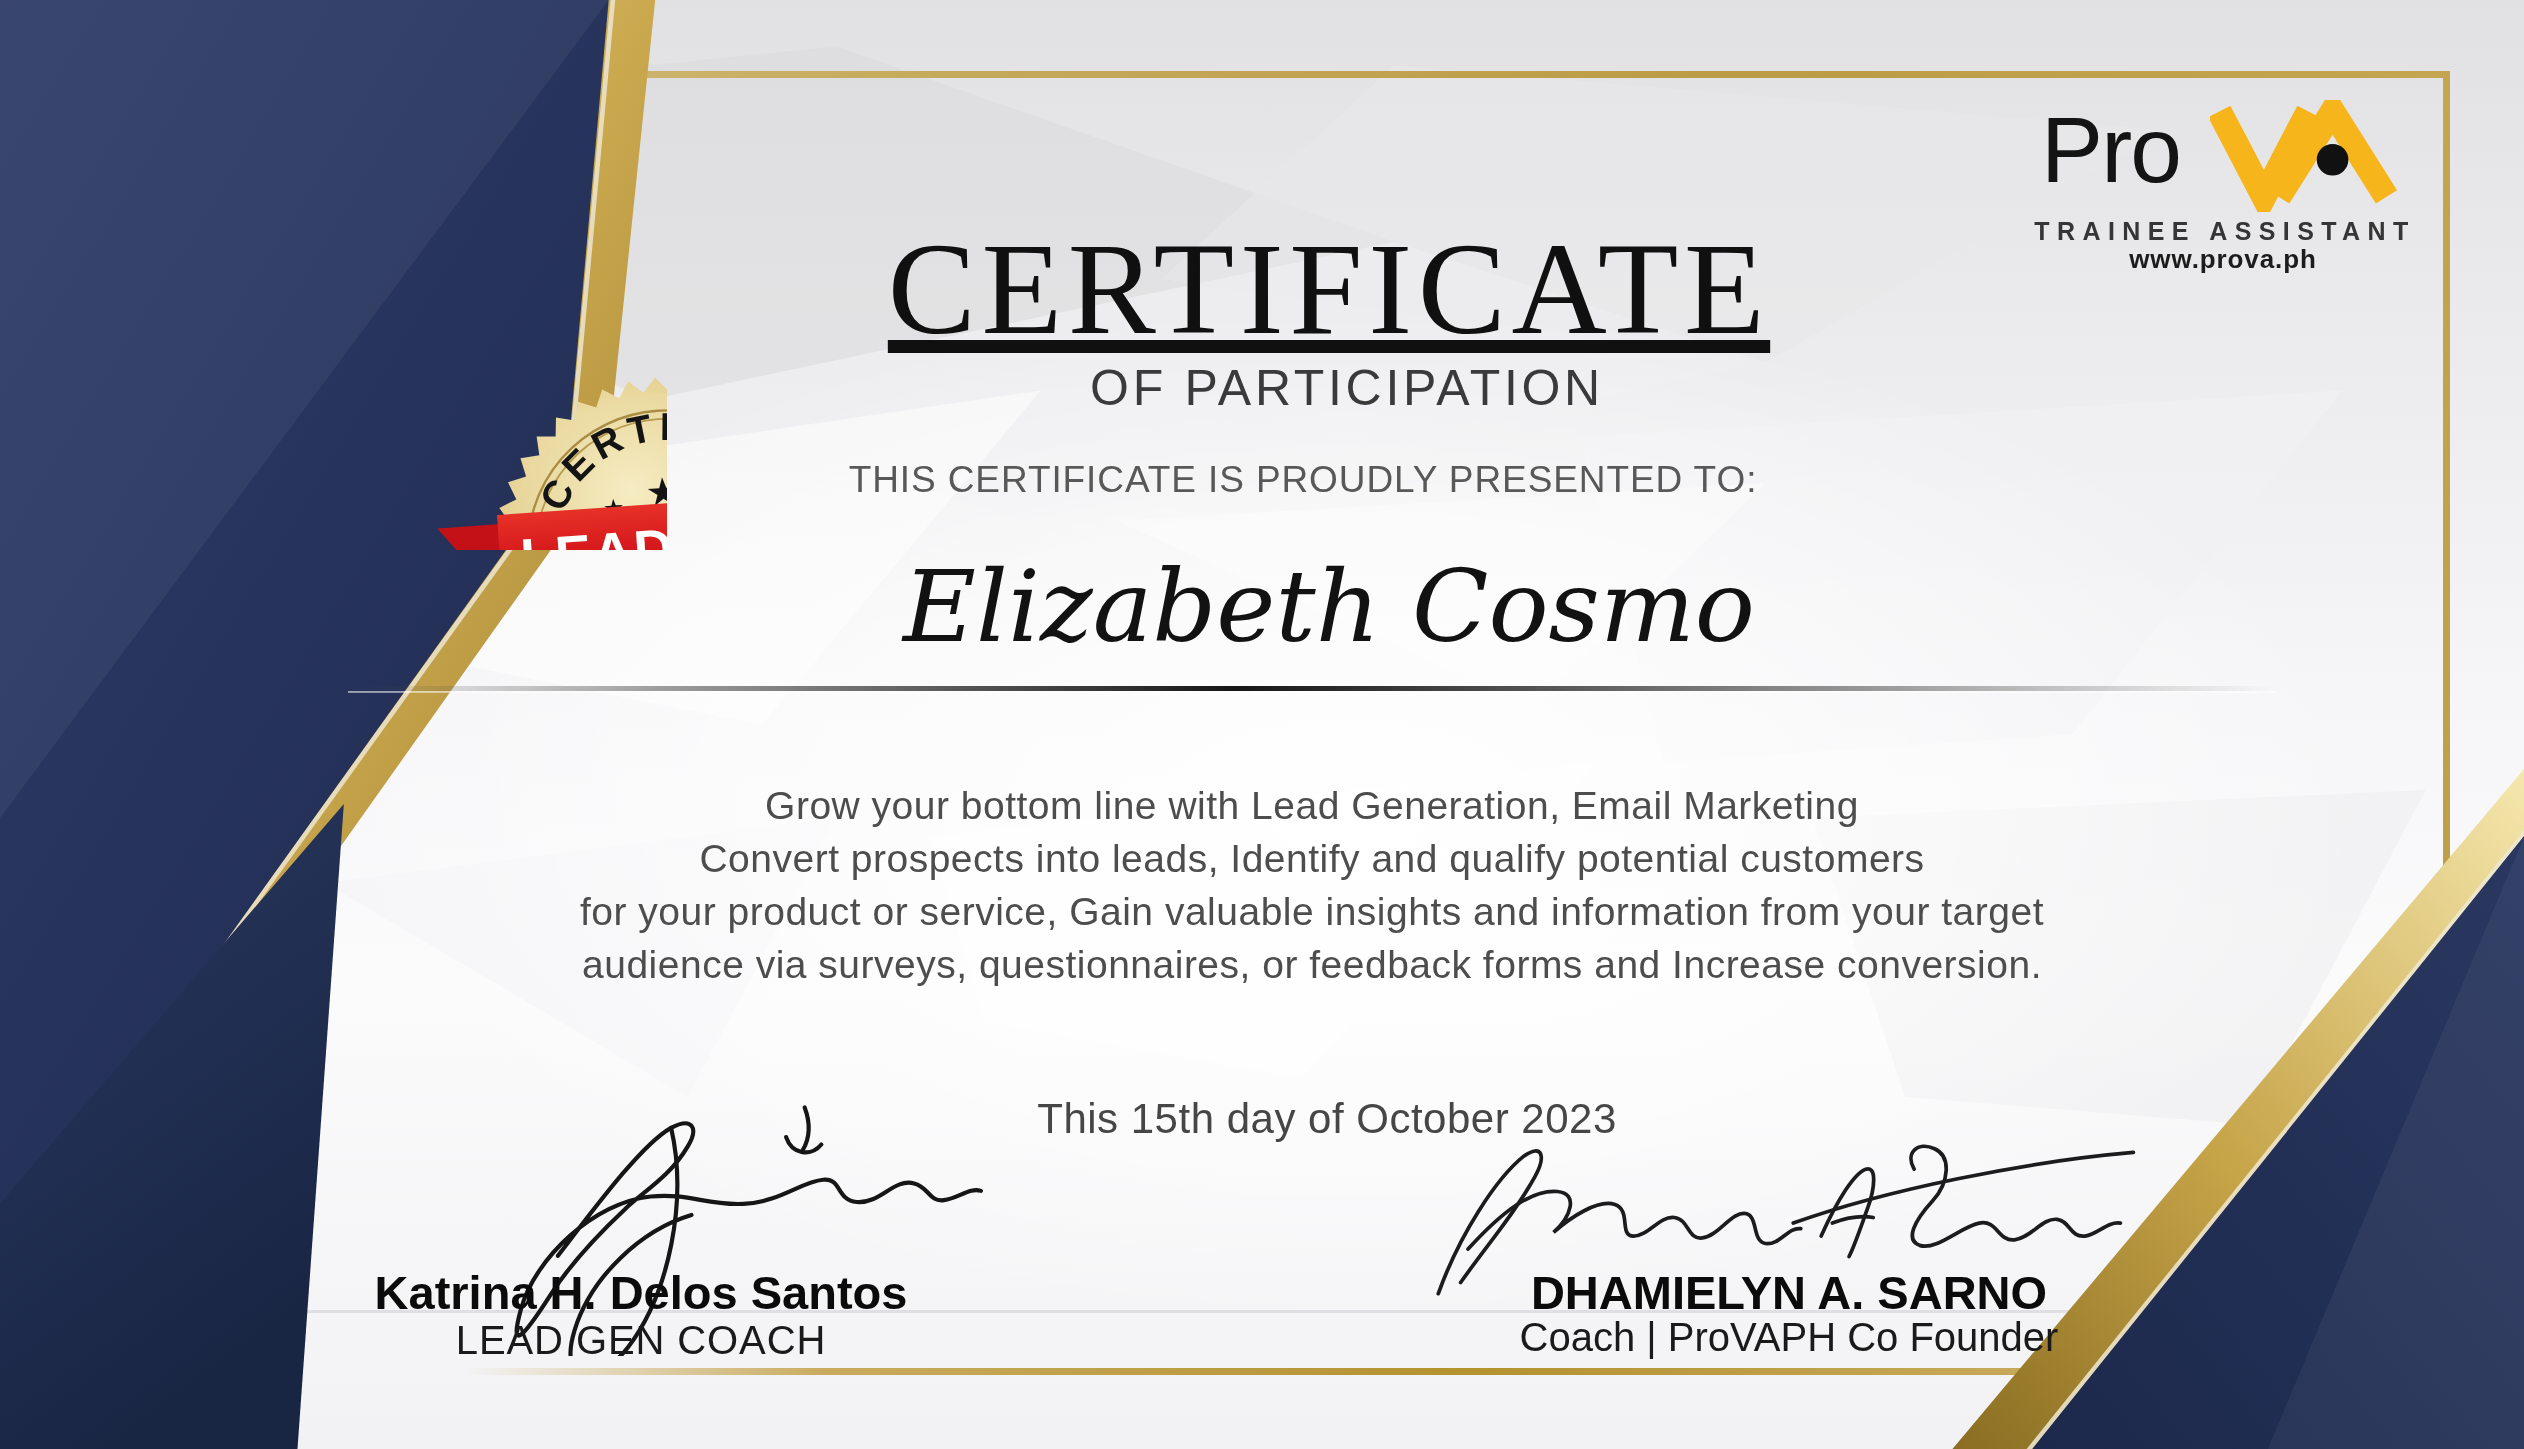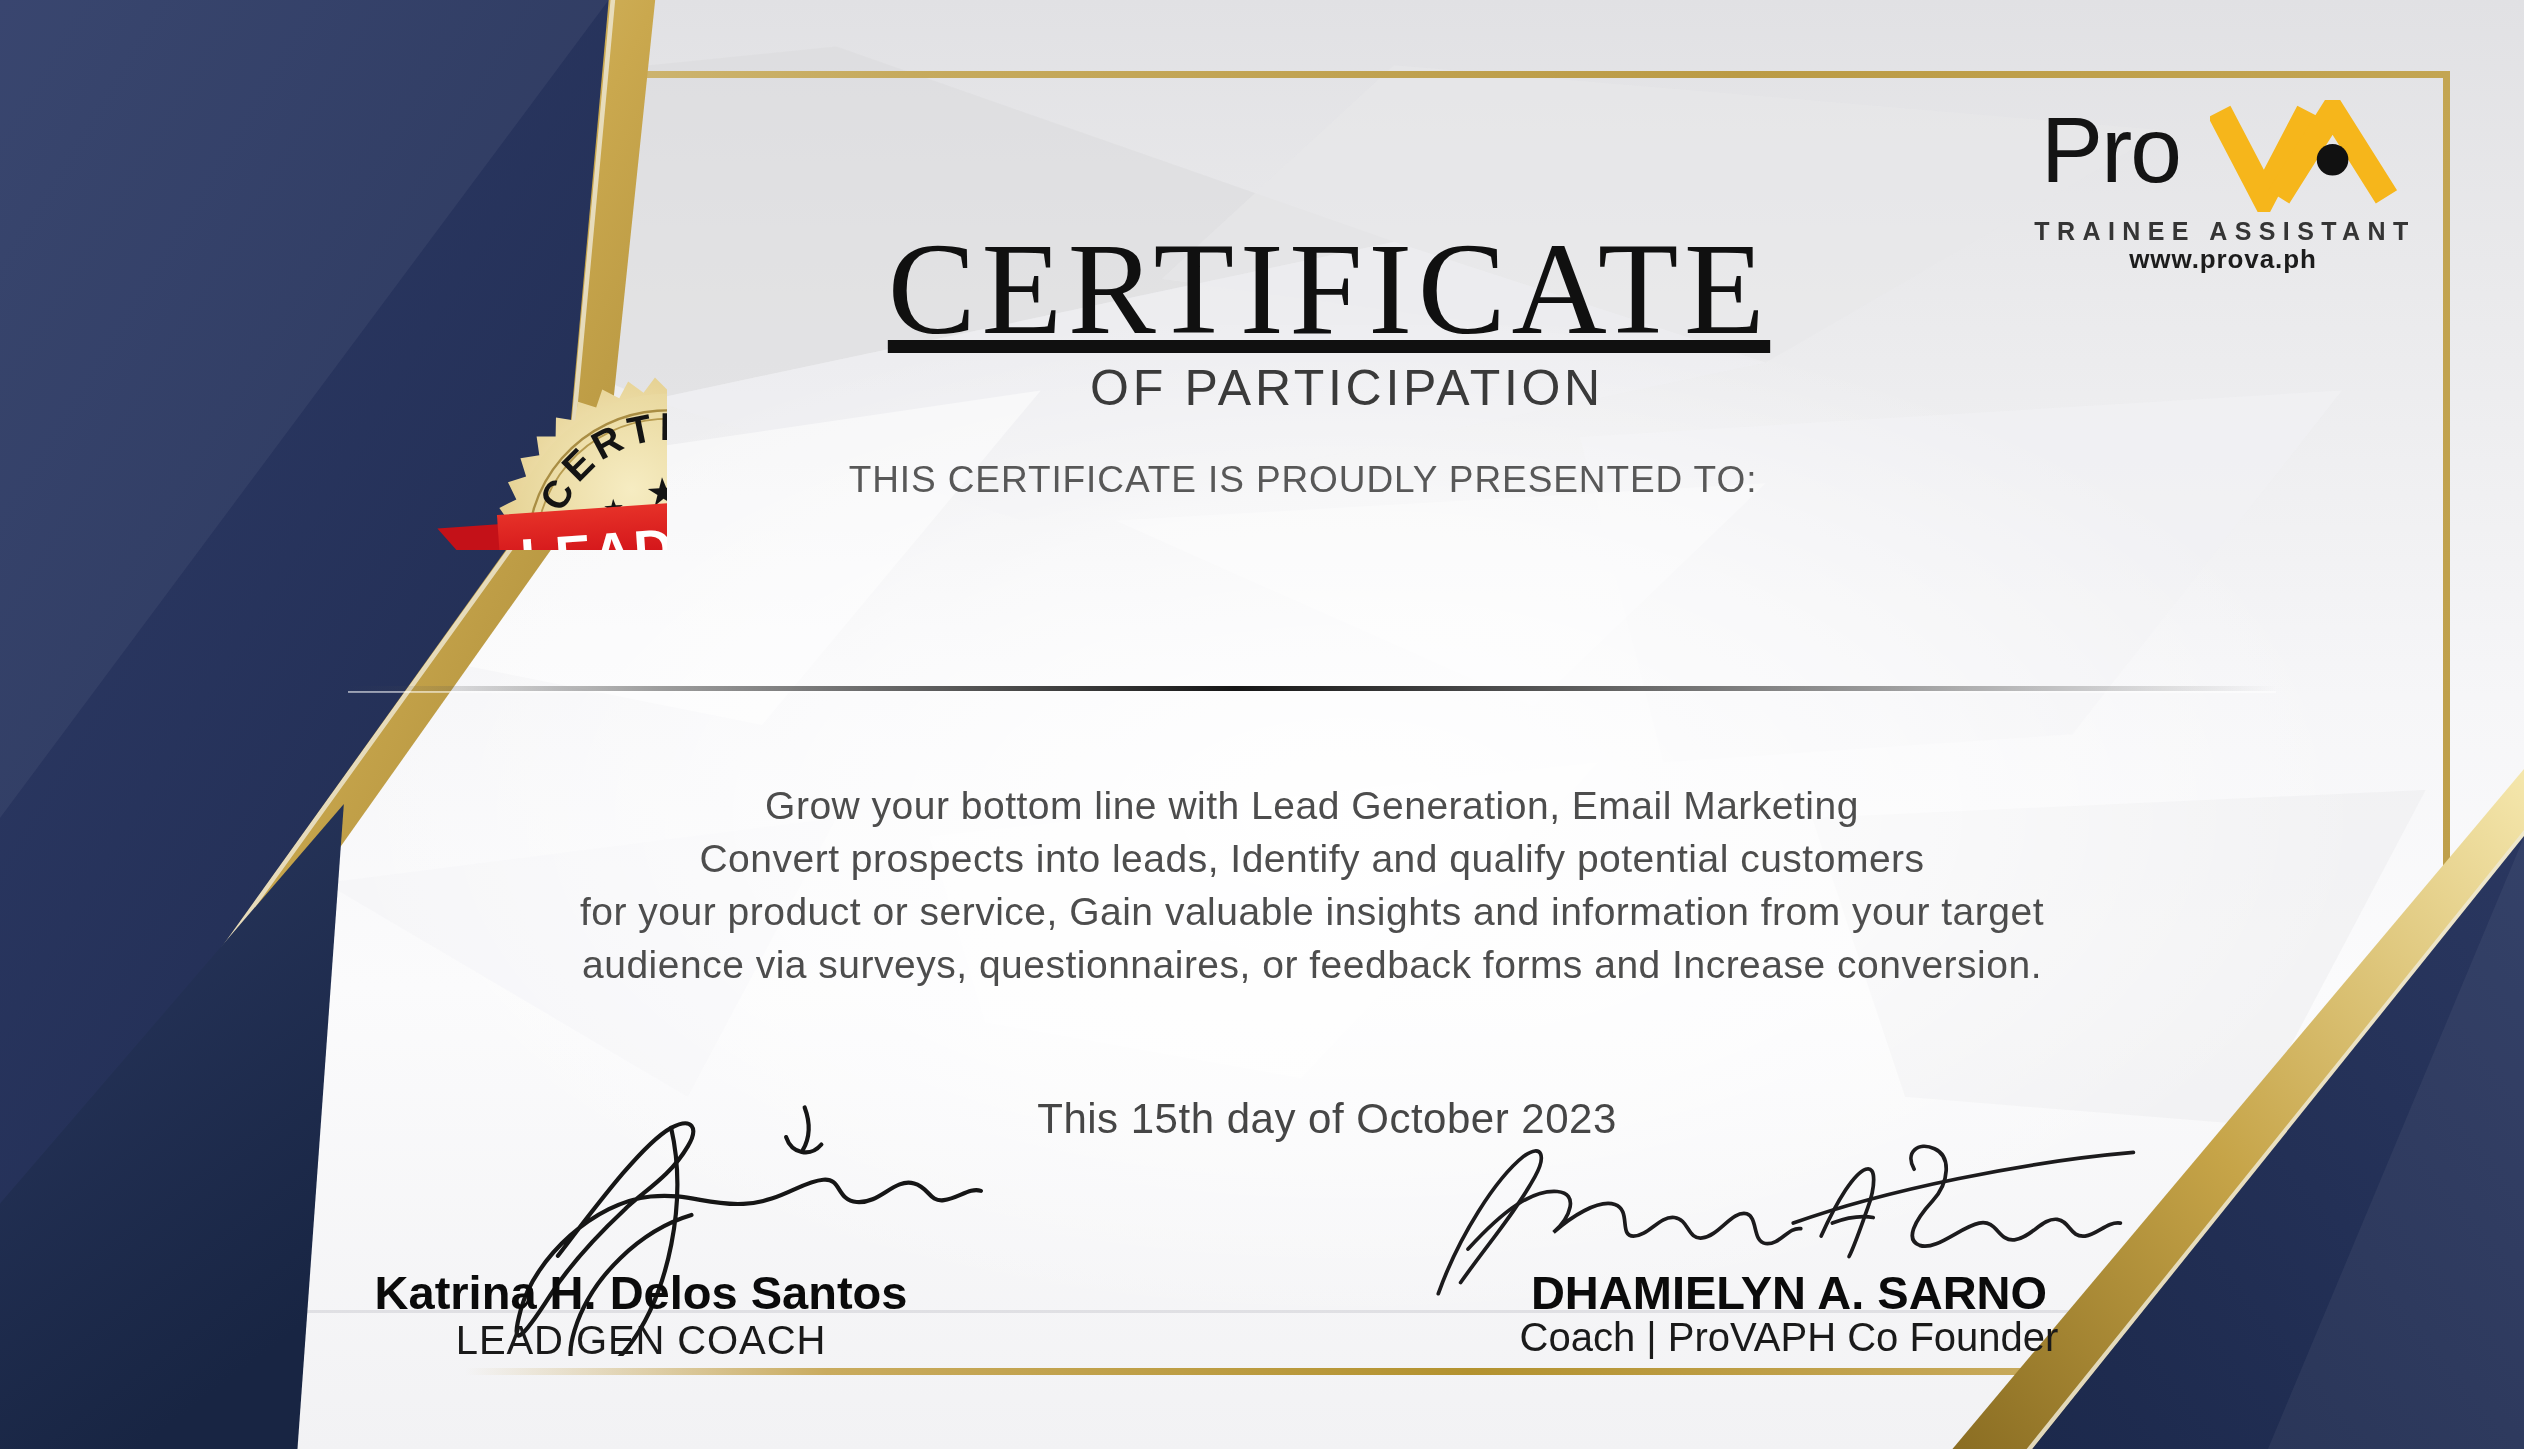--- a/index.html
+++ b/index.html
@@ -178,20 +178,21 @@
     <path d="M 10,12 L 58,104 L 106,12" fill="none" stroke="#f6b61b" stroke-width="27"></path>
     <path d="M 74,104 L 132,12 L 190,104" fill="none" stroke="#f6b61b" stroke-width="27"></path>
     <circle cx="132" cy="64" r="17" fill="#111111"></circle>
   </svg>
   <div class="abs ctr logo-tagline">TRAINEE ASSISTANT</div>
   <div class="abs ctr logo-site">www.prova.ph</div>
 
   <div class="abs ctr title">CERTIFICATE</div>
   <div class="abs ctr subtitle">OF PARTICIPATION</div>
   <div class="abs ctr presented">THIS CERTIFICATE IS PROUDLY PRESENTED TO:</div>
+  <div class="abs ctr recipient">Elizabeth Cosmo</div>
   <div class="abs name-rule"></div>
 
   <div class="abs ctr body-text">
     <div>Grow your bottom line with Lead Generation, Email Marketing</div>
     <div>Convert prospects into leads, Identify and qualify potential customers</div>
     <div>for your product or service, Gain valuable insights and information from your target</div>
     <div>audience via surveys, questionnaires, or feedback forms and Increase conversion.</div>
   </div>
 
   <div class="abs ctr date-line">This 15th day of October 2023</div>

